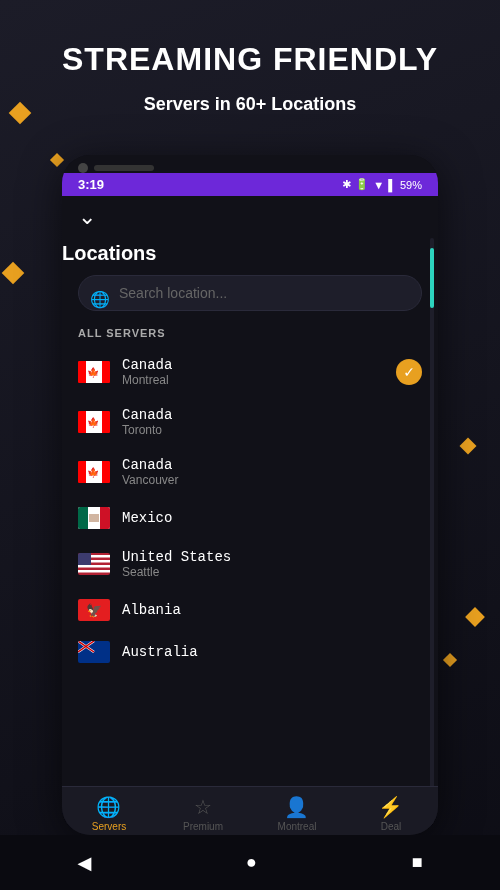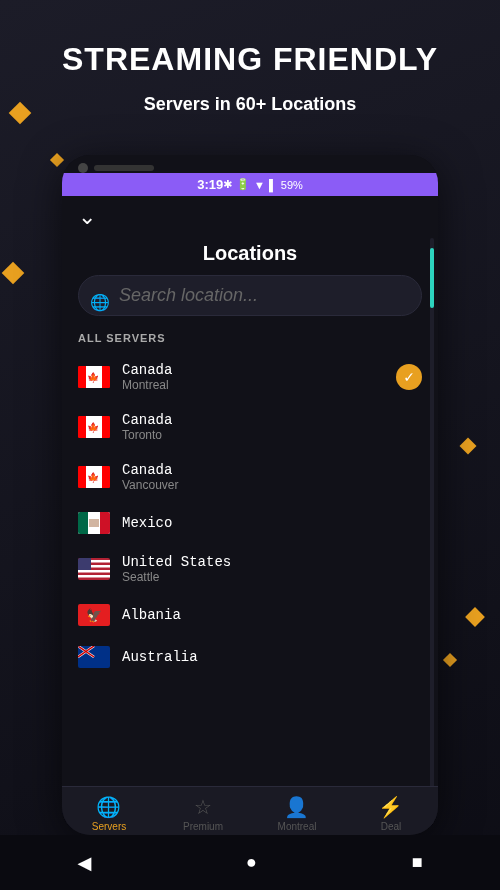--- a/index.html
+++ b/index.html
@@ -92,25 +92,25 @@
 
     .camera-bar {
       width: 60px;
       height: 6px;
       border-radius: 3px;
       background: #333;
     }
 
     
     .status-bar {
-      background: #8b5cf6;
+      background: #6d28d9;
       padding: 4px 16px;
       display: flex;
       align-items: center;
-      justify-content: center;
+      justify-content: space-between;
     }
 
     .status-time {
       color: #ffffff;
       font-size: 13px;
       font-weight: 600;
     }
 
     .status-icons {
       display: flex;
@@ -139,21 +139,20 @@
     
     .screen-content {
       background: #111118;
       height: calc(100% - 80px);
       overflow: hidden;
       position: relative;
     }
 
     
     .locations-title {
-      text-align: center;
       color: #ffffff;
       font-size: 20px;
       font-weight: 700;
       padding: 4px 0 10px;
     }
 
     
     .search-container {
       padding: 0 16px 12px;
       position: relative;
@@ -175,22 +174,21 @@
       position: absolute;
       left: 28px;
       top: 50%;
       transform: translateY(-50%);
       color: #666;
       font-size: 16px;
     }
 
     .search-input-fake {
       color: #666;
-      font-size: 18px;
-      font-style: italic;
+      font-size: 14px;
     }
 
     
     .scroll-indicator {
       position: absolute;
       right: 4px;
       top: 0;
       bottom: 0;
       width: 4px;
       background: #1e1e2a;

